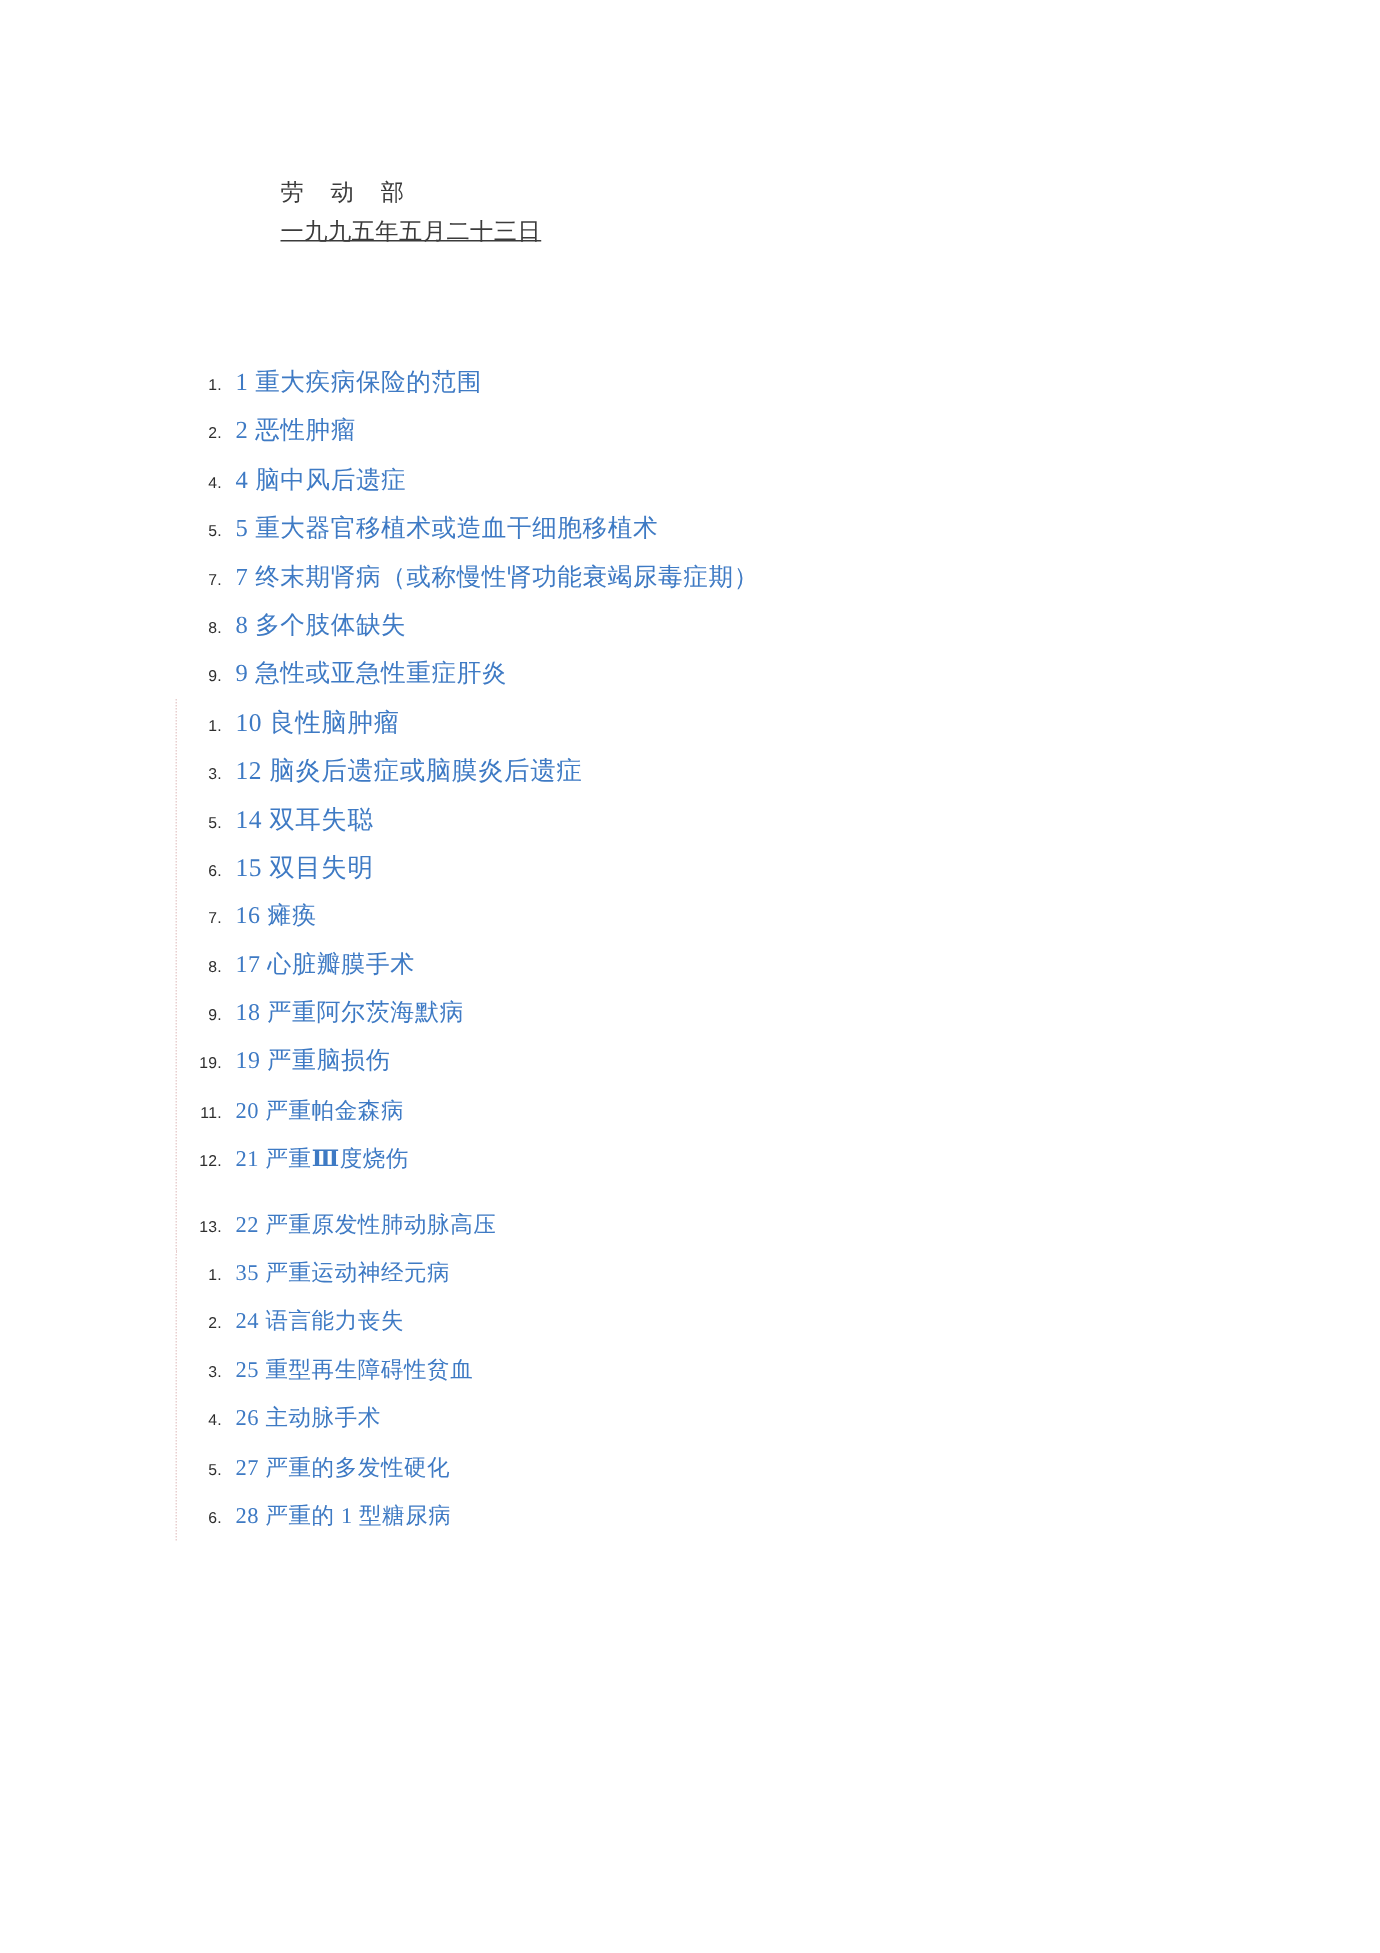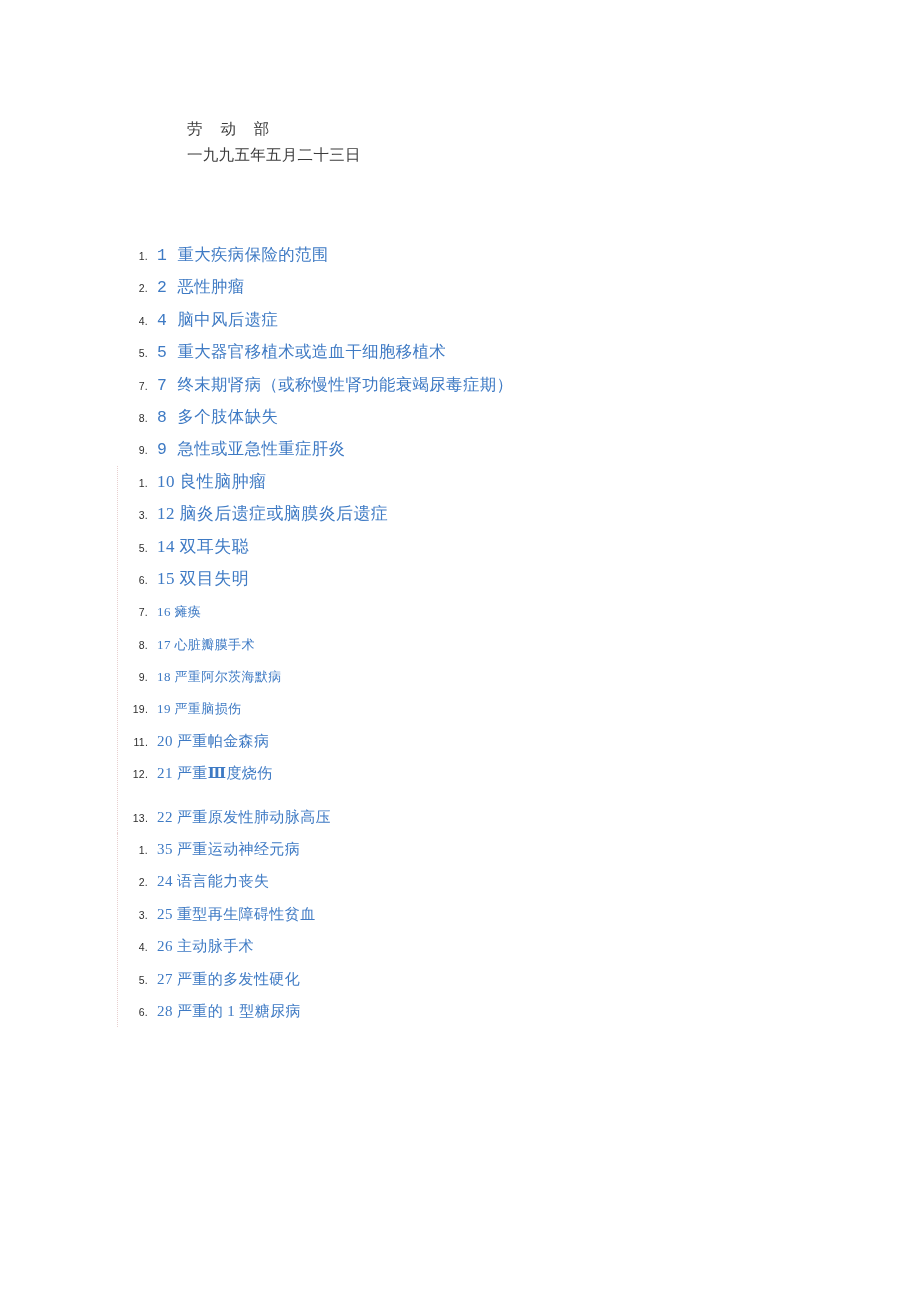--- a/index.html
+++ b/index.html
@@ -42,20 +42,21 @@
     color: #3b3b3b;
     white-space: pre;
   }
 
   .header-line.agency {
     letter-spacing: 7px;
   }
 
   .header-line.date {
     letter-spacing: 0.3px;
+    text-decoration: underline;
   }
 
   
   .list-area {
     position: absolute;
     left: 0;
     top: 239px;
     width: 920px;
   }
 
@@ -97,23 +98,23 @@
   .item-text {
     display: inline-block;
     margin-left: 9px;
     font-family: "Liberation Serif", "DejaVu Serif", serif;
     color: #3e7ac4;
     vertical-align: baseline;
     letter-spacing: 0.4px;
   }
 
   
-  .sz-1 { font-size: 16.4px; font-family: Liberation Mono, monospace; }
+  .sz-1 { font-size: 16.4px; }
   .sz-2 { font-size: 17.0px; }
-  .sz-3 { font-size: 13px; }
+  .sz-3 { font-size: 16px; }
   .sz-4 { font-size: 15px; }
 
   .roman {
     font-weight: bold;
     font-family: "Liberation Serif", "DejaVu Serif", serif;
   }
 
   li.gap-before {
     margin-top: 11px;
   }

